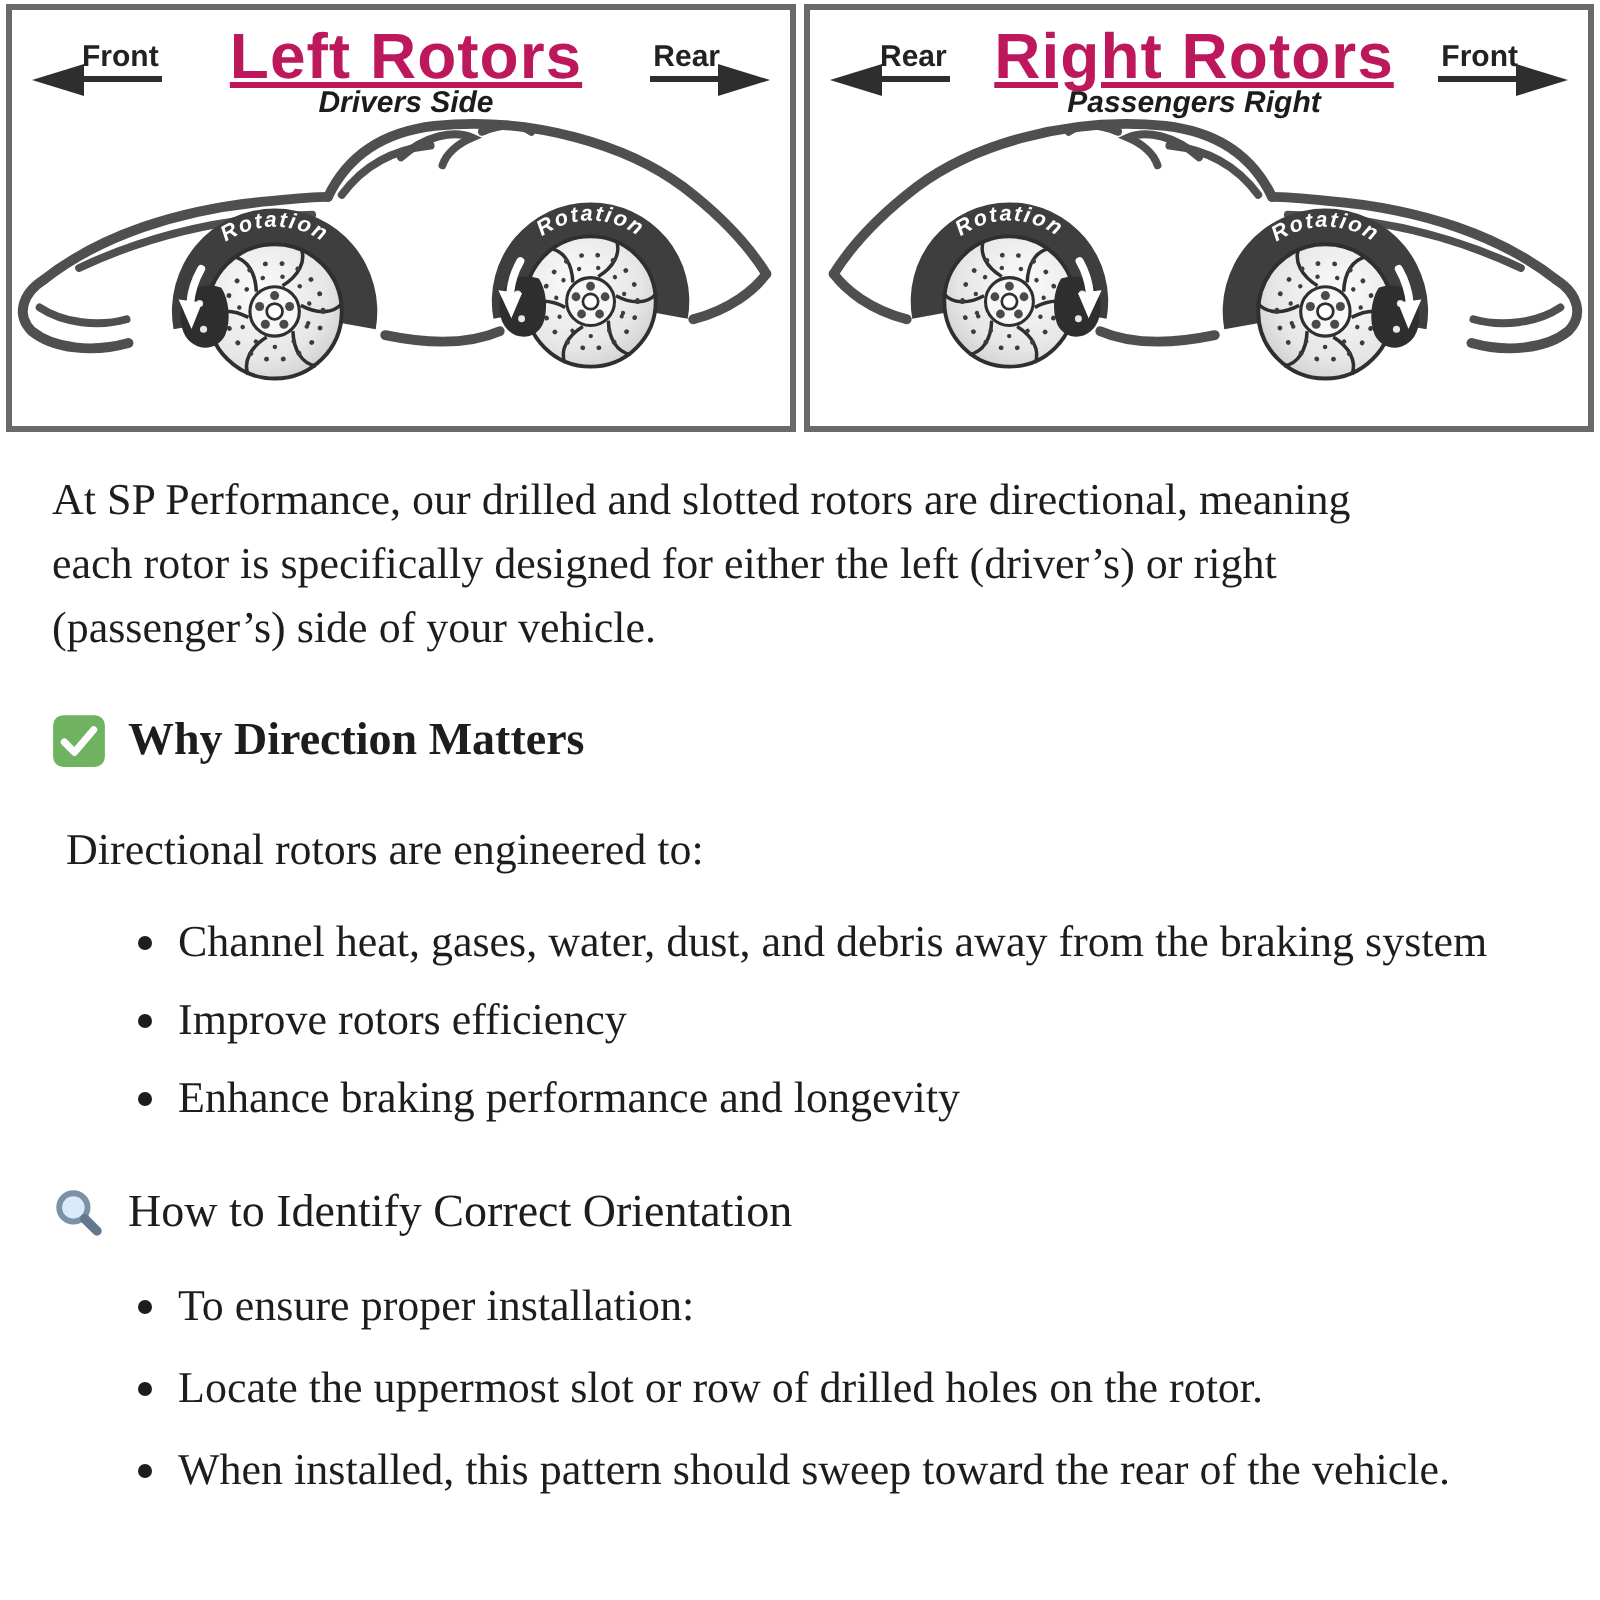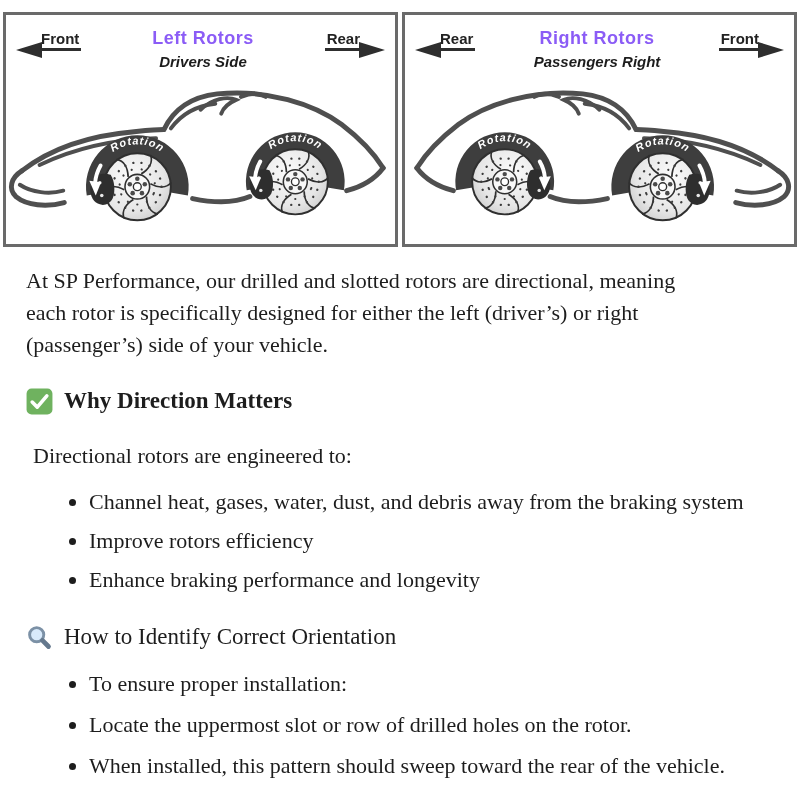--- a/index.html
+++ b/index.html
@@ -3,25 +3,25 @@
 <meta charset="utf-8">
 <style>
   html,body { margin:0; padding:0; background:#fff; }
   .page {
     width:800px; height:800px; overflow:hidden; background:#fff;
     font-family:"Liberation Serif", serif; color:#1d1d1d;
     position:relative;
   }
 
   
-  .diagram { display:flex; gap:4px; width:800px; height:247px; box-sizing:border-box; padding:12px 3px 0 3px; }
+  .diagram { display:flex; gap:4px; width:800px; height:216px; box-sizing:border-box; padding:2px 3px 0 3px; }
   .panel { flex:1 1 0; border:3px solid #6a6a6a; background:#fff; position:relative; box-sizing:border-box; overflow:hidden; }
   .panel-header { display:grid; grid-template-columns:auto 1fr auto; align-items:flex-start; padding:8px 10px 0 10px; font-family:"Liberation Sans", sans-serif; }
   .titles { text-align:center; margin-top:2px; }
-  .panel-title { font-weight:bold; font-size:18px; line-height:26px; color:#8b5cf6; letter-spacing:0.5px; }
+  .panel-title { font-weight:bold; font-size:32px; line-height:26px; color:#be185d; letter-spacing:0.5px;text-decoration:underline; }
   .panel-sub { font-weight:bold; font-style:italic; font-size:15px; color:#1c1c1c; margin-top:2px; }
   .dir { display:flex; align-items:flex-end; margin-top:8px; }
   .dir-label { font-weight:bold; font-size:15px; color:#222; border-bottom:3px solid #2e2e2e; padding:0 2px 1px 2px; line-height:16px; }
   .tri { width:0; height:0; border-top:8px solid transparent; border-bottom:8px solid transparent; display:inline-block; margin-bottom:-7px; }
   .tri-left  { border-right:26px solid #2e2e2e; margin-right:-3px; }
   .tri-right { border-left:26px solid #2e2e2e; margin-left:-3px; }
   .car-svg { position:absolute; left:0; right:0; bottom:0; width:100%; height:160px; display:block; }
   .rot-tail { stroke:#fff; stroke-width:4; fill:none; stroke-linecap:round; }
   .rot-head { fill:#fff; }
   .rot-text { fill:#fff; font-family:"Liberation Sans", sans-serif; font-size:11px; font-weight:bold; font-style:italic; letter-spacing:1px; text-anchor:middle; }

